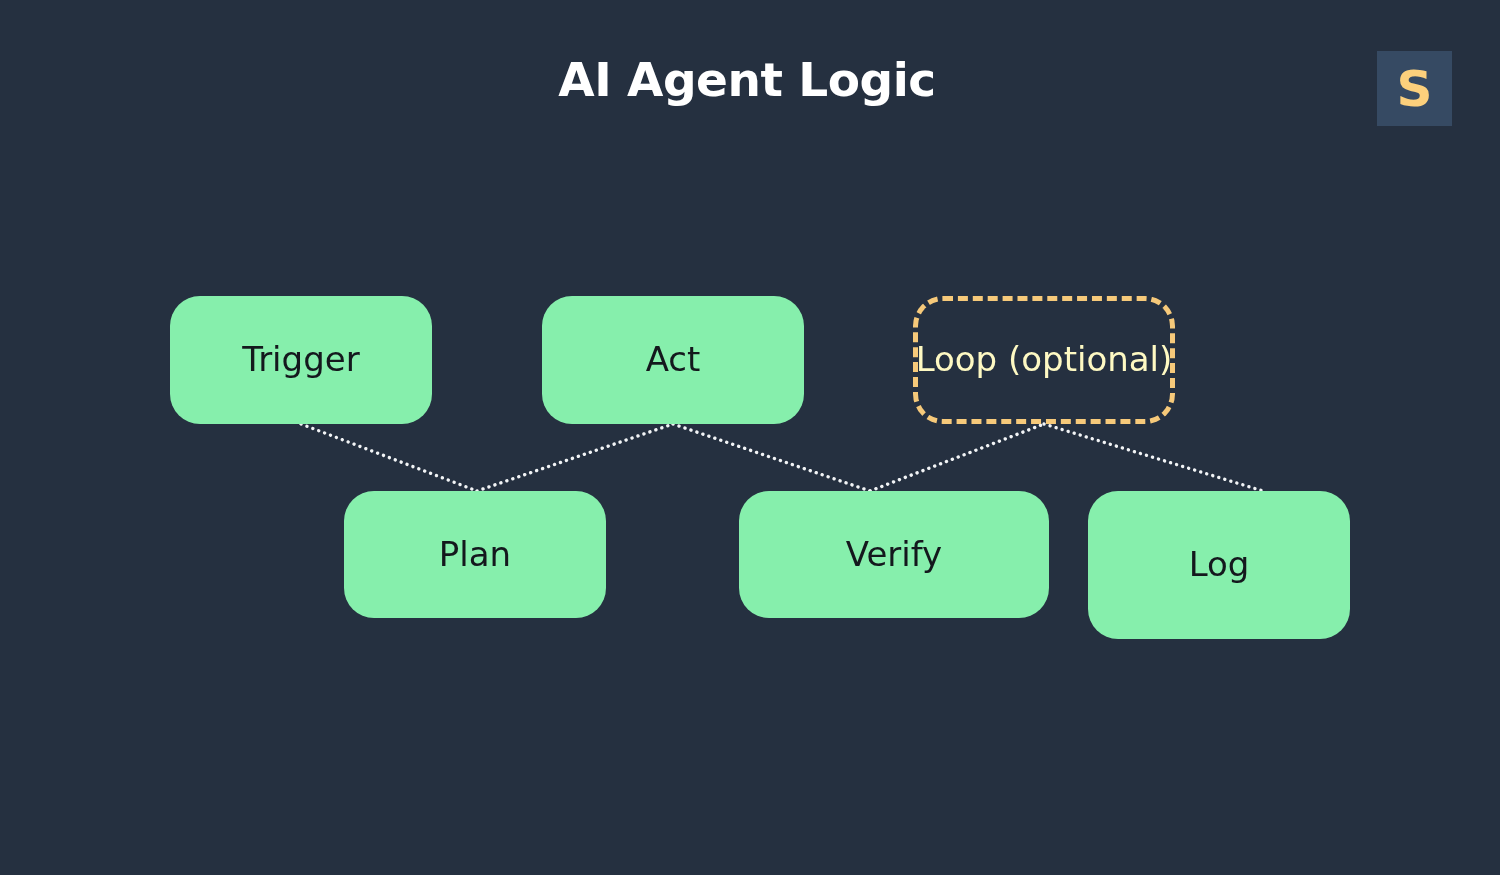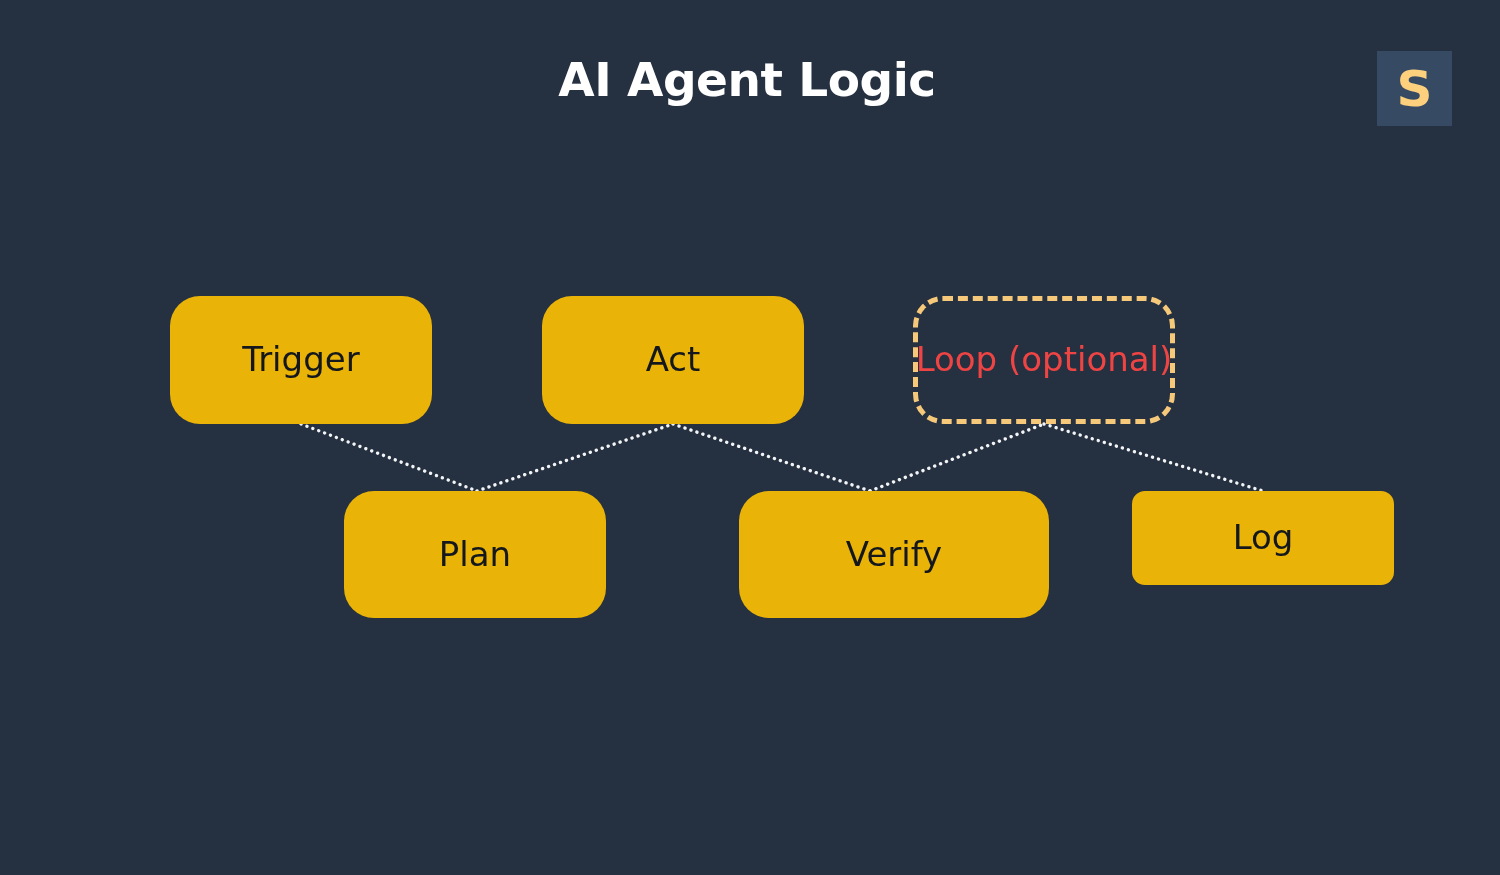--- a/index.html
+++ b/index.html
@@ -79,27 +79,27 @@
     box-sizing: border-box;
     border-radius: 30px;
     display: flex;
     align-items: center;
     justify-content: center;
     font-family: "DejaVu Sans", sans-serif;
     font-size: 34px;
     line-height: 1;
   }
   .node.solid {
-    background: #eab308;
+    background: #86efac;
     color: #14181d;
   }
   .node.dashed {
     background: transparent;
     border: 5px dashed #f6c97a;
-    color: #ef4444;
+    color: #fef9c3;
   }
   .node .node-label {
     white-space: nowrap;
     padding-bottom: 2px;
   }
 </style>
 </head>
 <body>
 
 <div id="canvas">
@@ -127,18 +127,18 @@
       </div>
       <div class="node solid" style="left: 530px; top: 296px; width: 262px; height: 128px;">
         <span class="node-label">Act</span>
       </div>
       <div class="node solid" style="left: 727px; top: 491px; width: 310px; height: 127px;">
         <span class="node-label">Verify</span>
       </div>
       <div class="node dashed" style="left: 901px; top: 296px; width: 262px; height: 128px;">
         <span class="node-label">Loop (optional)</span>
       </div>
-      <div class="node solid" style="left: 1120px; top: 491px; width: 262px; height: 94px; border-radius: 13px;">
+      <div class="node solid" style="left: 1076px; top: 491px; width: 262px; height: 148px;">
         <span class="node-label">Log</span>
       </div>
     </div>
 
 </div>
 
 </body></html>

